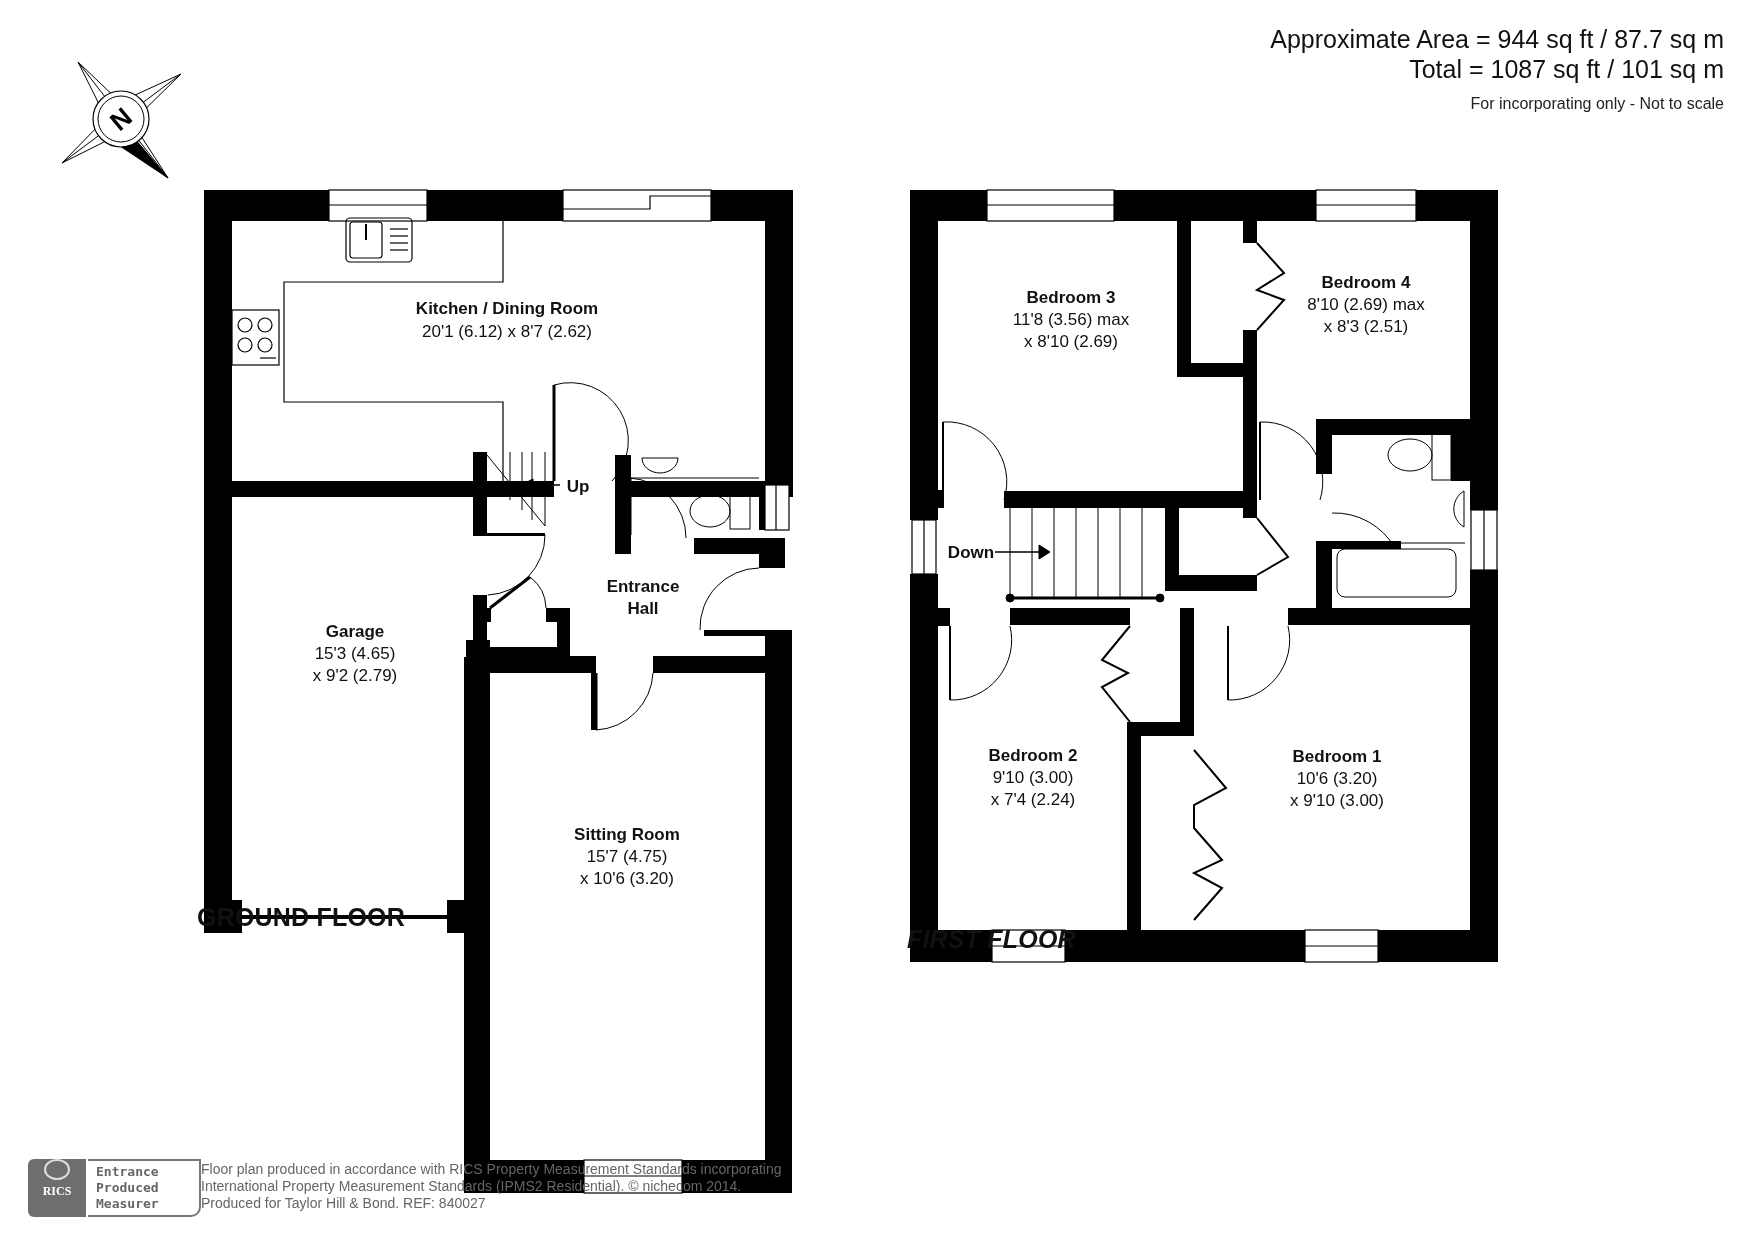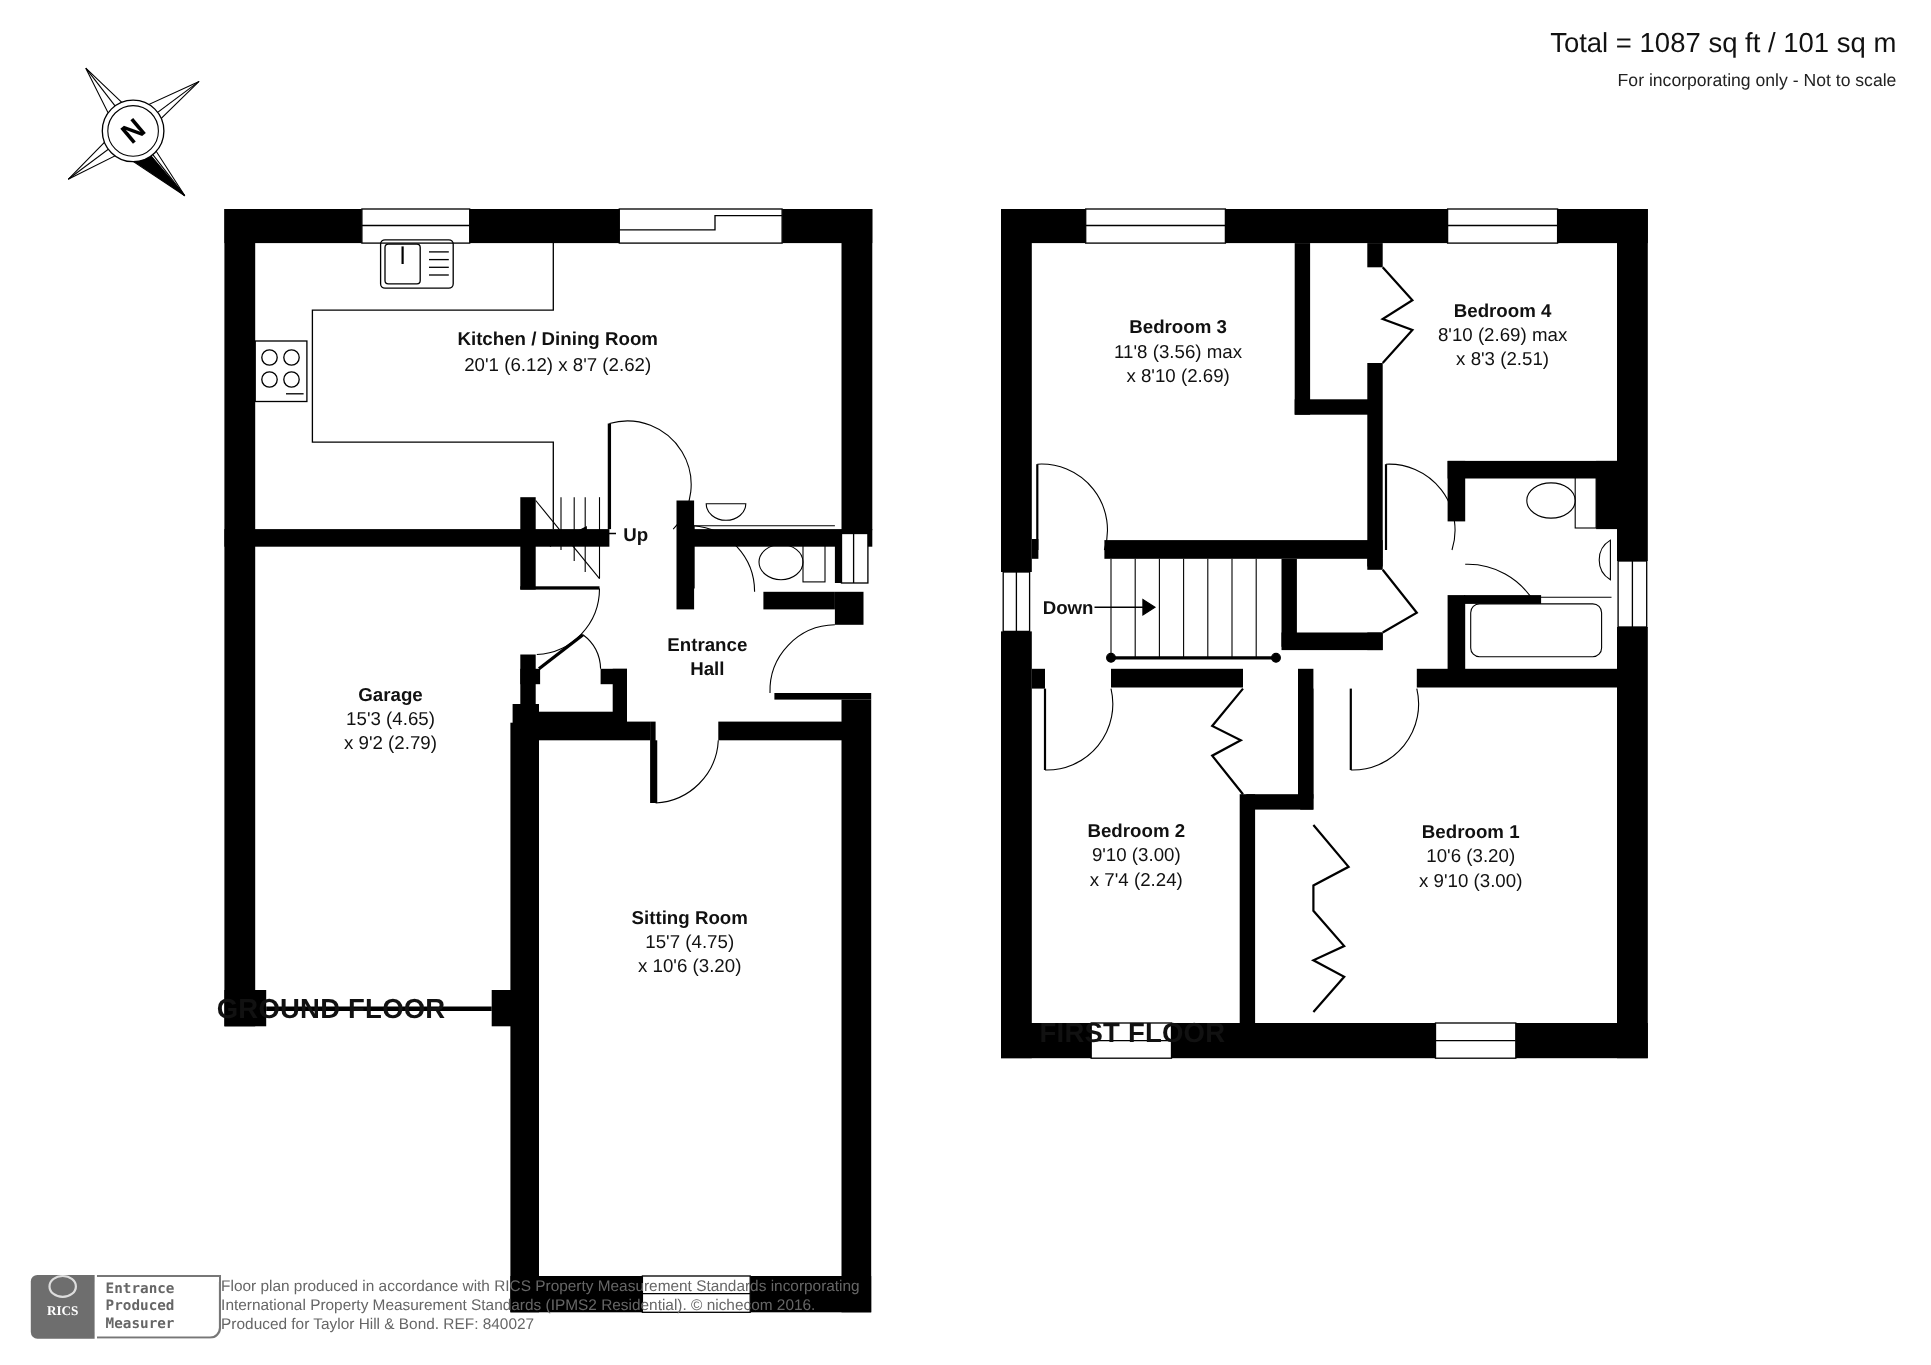--- a/index.html
+++ b/index.html
@@ -15,20 +15,21 @@
   .rics{width:58px;background:#6e6e6e;color:#fff;display:flex;flex-direction:column;align-items:center;justify-content:flex-end;padding-bottom:18px;box-sizing:border-box;border-radius:6px 0 0 6px;}
   .rics .logo{width:22px;height:22px;border-radius:50%;border:2px solid #ddd;margin-bottom:4px;}
   .rics .txt{font-weight:bold;font-size:12px;font-family:"Liberation Serif",serif;}
   .cert{width:113px;border:2px solid #777;border-left:none;border-radius:0 0 10px 0;box-sizing:border-box;padding:3px 8px;font-family:"DejaVu Sans Mono",monospace;font-weight:bold;font-size:13px;line-height:16px;color:#666;margin-left:2px;}
   .ftext{font-size:14px;line-height:17px;color:#666;padding-top:2px;}
 </style>
 </head>
 <body>
 
 <div class="area">
+  <div class="l">Approximate Area = 944 sq ft / 87.7 sq m</div>
   <div class="l">Total = 1087 sq ft / 101 sq m</div>
   <div class="note">For incorporating only - Not to scale</div>
 </div>
 
 <svg id="plan" width="1755" height="1241" viewBox="0 0 1755 1241">
 
   <g stroke="#000" stroke-width="1" fill="none">
     <polygon points="78,62 120,102 181,74 132,122 168,178 116,136 62,163 106,118" fill="#fff"></polygon>
     <line x1="78" y1="62" x2="168" y2="178"></line>
     <line x1="181" y1="74" x2="62" y2="163"></line>
@@ -261,30 +262,30 @@
     <text class="room-dim" x="1033" y="783">9'10 (3.00)</text>
     <text class="room-dim" x="1033" y="805">x 7'4 (2.24)</text>
     <text class="room-name" x="1337" y="762">Bedroom 1</text>
     <text class="room-dim" x="1337" y="784">10'6 (3.20)</text>
     <text class="room-dim" x="1337" y="806">x 9'10 (3.00)</text>
     <text class="room-name" x="971" y="558">Down</text>
   </g>
 </svg>
 
 <div class="floor-label" style="left:197px;top:903px;">GROUND FLOOR</div>
-<div class="floor-label" style="left:945px;top:925px;">FIRST FLOOR</div>
+<div class="floor-label" style="left:907px;top:925px;font-style:italic;">FIRST FLOOR</div>
 
 <div class="footer">
   <div class="rics">
     <div class="logo"></div>
     <div class="txt">RICS</div>
   </div>
   <div class="cert">
     <div>Entrance</div>
     <div>Produced</div>
     <div>Measurer</div>
   </div>
   <div class="ftext">
     <div>Floor plan produced in accordance with RICS Property Measurement Standards incorporating</div>
-    <div>International Property Measurement Standards (IPMS2 Residential).   © nichecom 2016.</div>
+    <div>International Property Measurement Standards (IPMS2 Residential).   © nichecom 2014.</div>
     <div>Produced for Taylor Hill &amp; Bond.   REF: 840027</div>
   </div>
 </div>
 
 </body></html>

